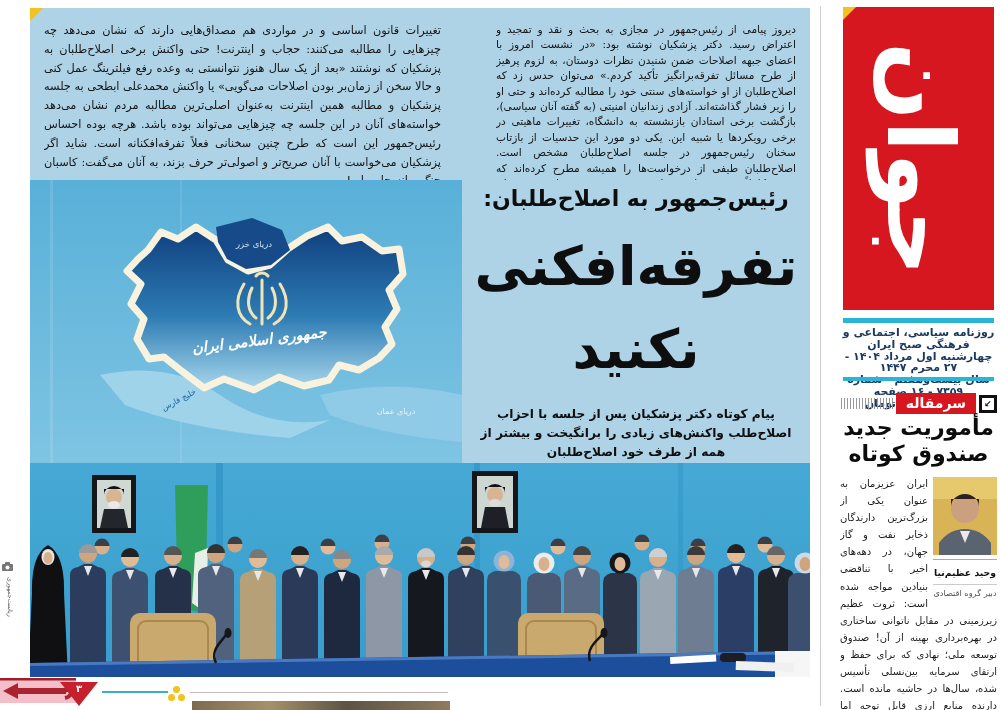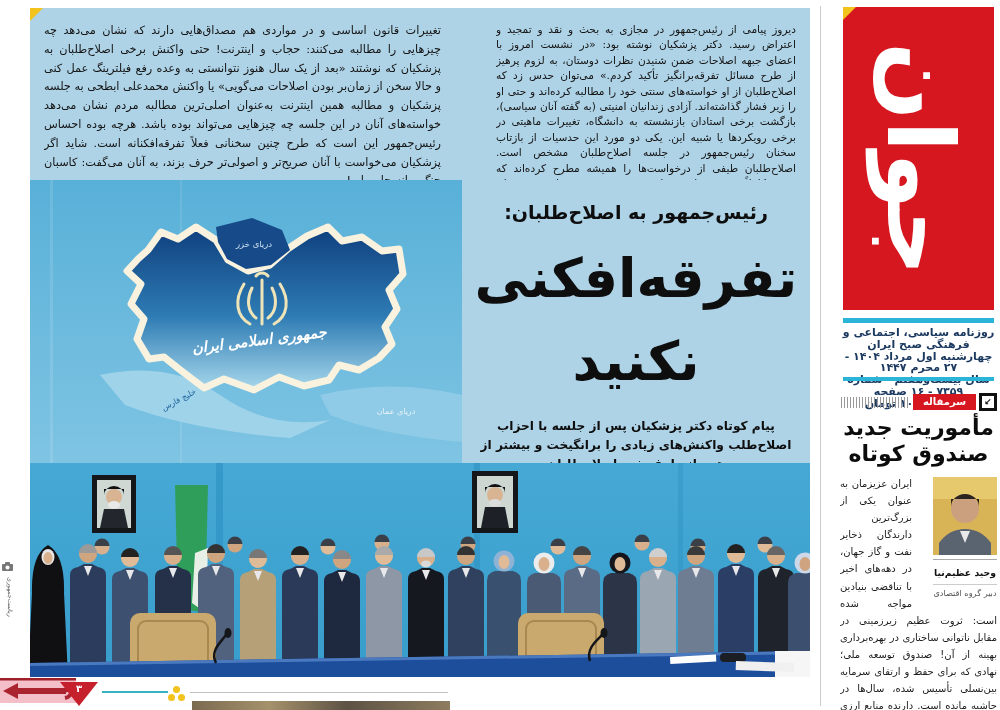--- a/index.html
+++ b/index.html
@@ -10,21 +10,21 @@
   .corner-tri{position:absolute;width:0;height:0;top:0;left:0;
               border-top:13px solid #f2c21d;border-right:13px solid transparent;}
   .lead-row{position:absolute;top:14px;left:0;width:100%;box-sizing:border-box;
             padding:0 14px;display:flex;gap:55px;}
   .lead-col{margin:0;text-align:justify;text-justify:inter-word;color:#141414;
             height:158px;overflow:hidden;}
   .col-a{width:300px;font-size:10.6px;line-height:15.4px;}
   .col-b{flex:1;font-size:11.3px;line-height:18.8px;}
   .headline-block{position:absolute;top:172px;left:432px;width:348px;height:283px;
                   text-align:center;color:#0e0e0e;}
-  .kicker{font-size:19px;font-weight:bold;margin-top:21px;text-align:center;}
+  .kicker{font-size:22px;font-weight:bold;margin-top:6px;text-align:center;}
   .h1a{font-size:54px;font-weight:bold;line-height:76px;margin-top:18px;letter-spacing:-1px;}
   .h1b{font-size:54px;font-weight:bold;line-height:90px;}
   .subtitle{font-size:12.2px;font-weight:bold;line-height:19px;margin:10px 14px 0;}
   .map-photo{position:absolute;top:172px;left:0;width:432px;height:242px;}
   .map-photo svg{display:block;}
   
   .group-photo{position:absolute;top:463px;left:30px;width:780px;height:214px;}
   .group-photo svg{display:block;}
   
   .v-divider{position:absolute;left:820px;top:6px;width:1px;height:700px;background:#cccccc;}
@@ -34,29 +34,29 @@
         font-size:92px;font-weight:bold;color:#ffffff;white-space:nowrap;}
   .rule{position:absolute;left:6px;width:151px;background:#2ab5d8;}
   .rule1{top:318px;height:5px;}
   .rule2{top:377px;height:4px;}
   .paper-info{position:absolute;top:327px;left:2px;width:159px;text-align:center;
               font-size:11px;font-weight:bold;color:#1c3a60;line-height:11.8px;}
   .section-row{position:absolute;top:393px;left:4px;width:156px;display:flex;
                align-items:center;gap:3px;}
   .arrow-box{width:12px;height:12px;border:3px solid #101010;background:#fff;display:flex;
              align-items:center;justify-content:center;font-size:9px;font-weight:bold;color:#101010;flex:0 0 auto;}
-  .badge{background:#d6171f;color:#fff;font-size:10px;font-weight:bold;
+  .badge{background:#d6171f;color:#fff;font-size:14px;font-weight:bold;
          padding:2px 10px 3px;flex:0 0 auto;}
   .barcode{flex:1;height:11px;
            background:repeating-linear-gradient(90deg,#999 0,#999 1px,transparent 1px,transparent 3px);}
   .ed-title{position:absolute;top:415px;left:0;width:100%;text-align:center;
             font-size:22px;font-weight:bold;color:#0c0c0c;line-height:26px;}
   .ed-body{position:absolute;top:473px;left:3px;width:157px;height:237px;overflow:hidden;
            font-size:10px;line-height:17.1px;text-align:justify;text-justify:inter-word;color:#1a1a1a;}
-  .author-card{float:right;width:64px;margin:4px 0 2px 21px;text-align:center;}
+  .author-card{float:right;width:64px;margin:4px 0 2px 5px;text-align:center;}
   .author-card svg{display:block;}
   .author-name{font-size:9.3px;font-weight:bold;color:#111;border-top:1px solid #aaa;
                margin-top:4px;padding-top:4px;}
   .author-role{font-size:8.2px;color:#555;border-top:1px solid #ccc;margin-top:3px;padding-top:0;}
   .ed-body p{margin:2px 0 0;}
   
   .credit{position:absolute;left:1px;top:556px;width:13px;text-align:center;}
   .credit-text{writing-mode:vertical-rl;font-size:6.3px;color:#666;margin-top:2px;letter-spacing:.5px;}
   .promo{position:absolute;left:0;top:678px;width:76px;height:25px;}
   .page-tri{position:absolute;left:60px;top:682px;width:0;height:0;

